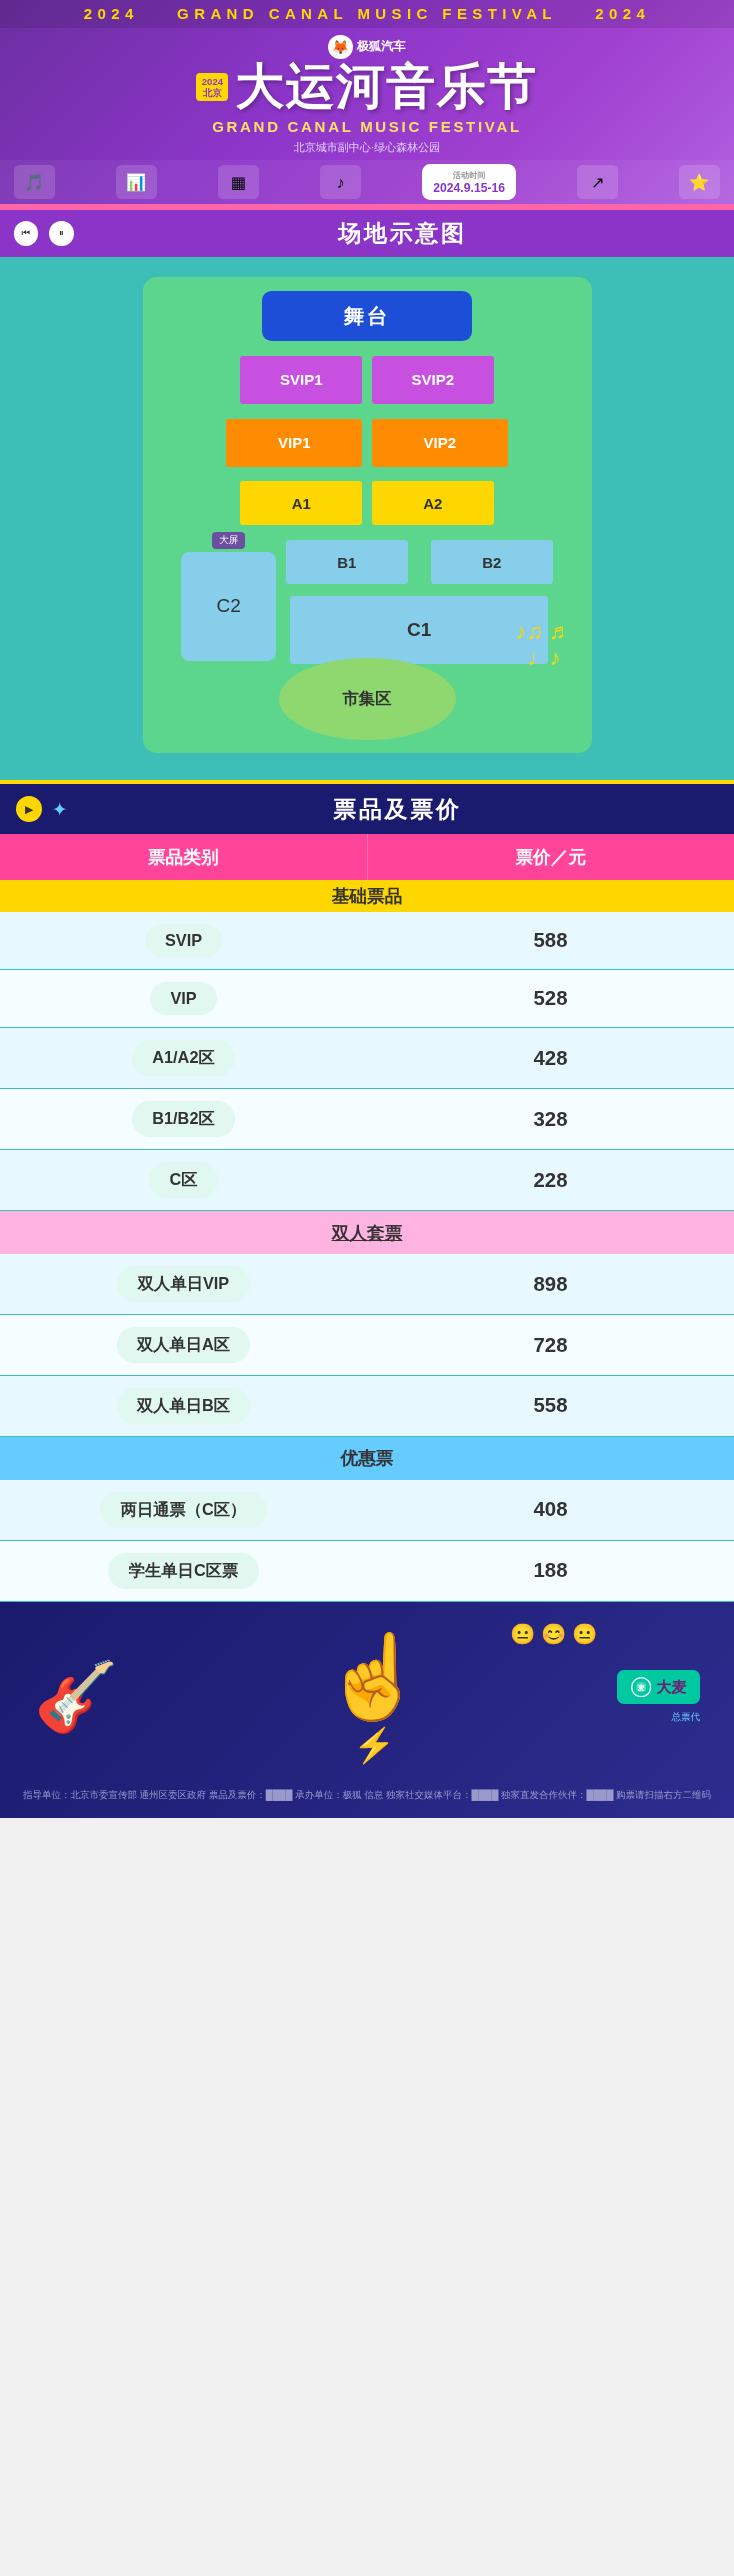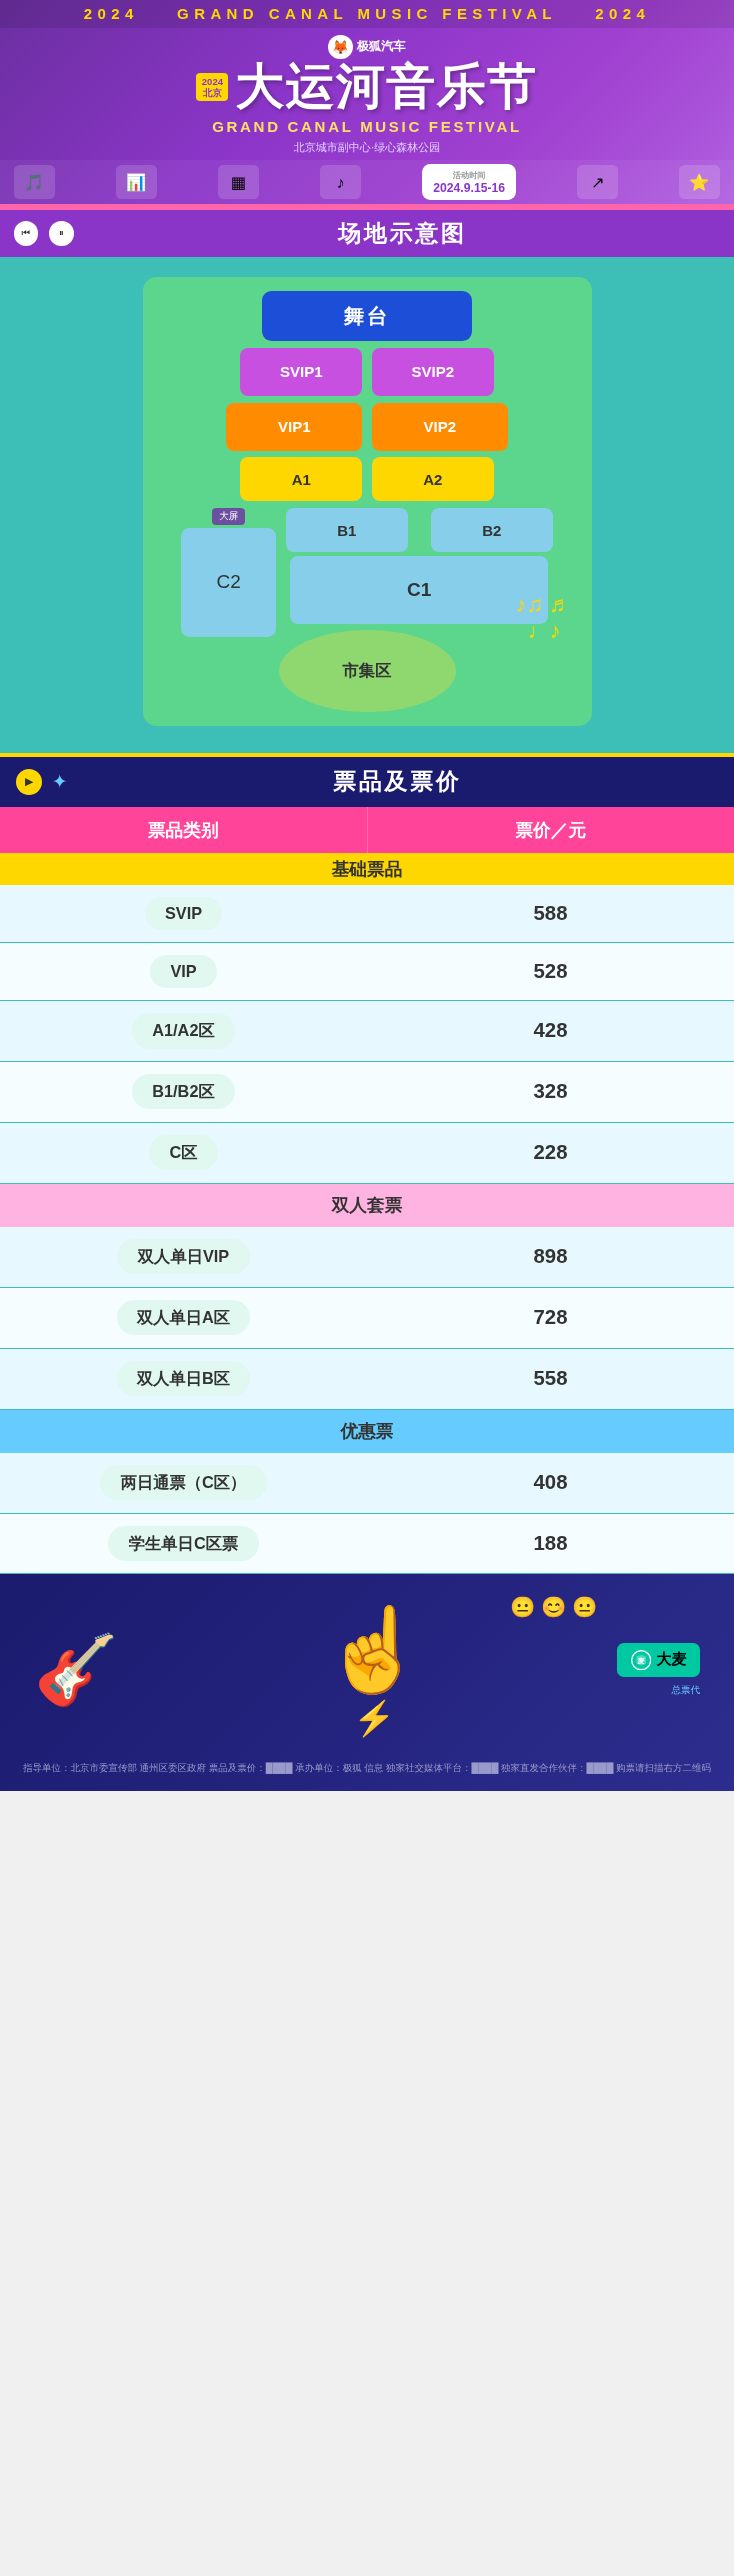--- a/index.html
+++ b/index.html
@@ -189,24 +189,25 @@
     }
     .seats-row {
       display: flex;
       gap: 9.5px;
       justify-content: center;
     }
     .seat-box {
       display: flex;
       align-items: center;
       justify-content: center;
-      border-radius: 8px;
+      border-radius: 3px;
       font-size: 15px;
       font-weight: bold;
       color: white;
+      margin-top: 8px;
     }
     .svip-box {
       background: #C850E0;
       width: 122px;
       height: 48px;
     }
     .vip-box {
       background: #FF8C00;
       width: 136px;
       height: 48px;
@@ -382,33 +383,34 @@
       font-weight: bold;
       color: #333;
     }
     .couple-section-header {
       background: #FFB3E0;
       text-align: center;
       padding: 9.5px;
       font-size: 17.7px;
       font-weight: bold;
       color: #333;
+      text-decoration: underline;
     }
 
     
     .footer-section {
       background: linear-gradient(135deg, #1A1A6E, #2D2D8F);
       padding: 13.6px;
       position: relative;
       overflow: hidden;
       min-height: 136px;
     }
     .damai-logo {
       background: #00C8A0;
-      color: #000000;
+      color: #701a75;
       padding: 6.8px 13.6px;
       border-radius: 6.8px;
       font-size: 15px;
       font-weight: bold;
       display: flex;
       align-items: center;
       gap: 5.4px;
     }
     .footer-info {
       color: #9999CC;

